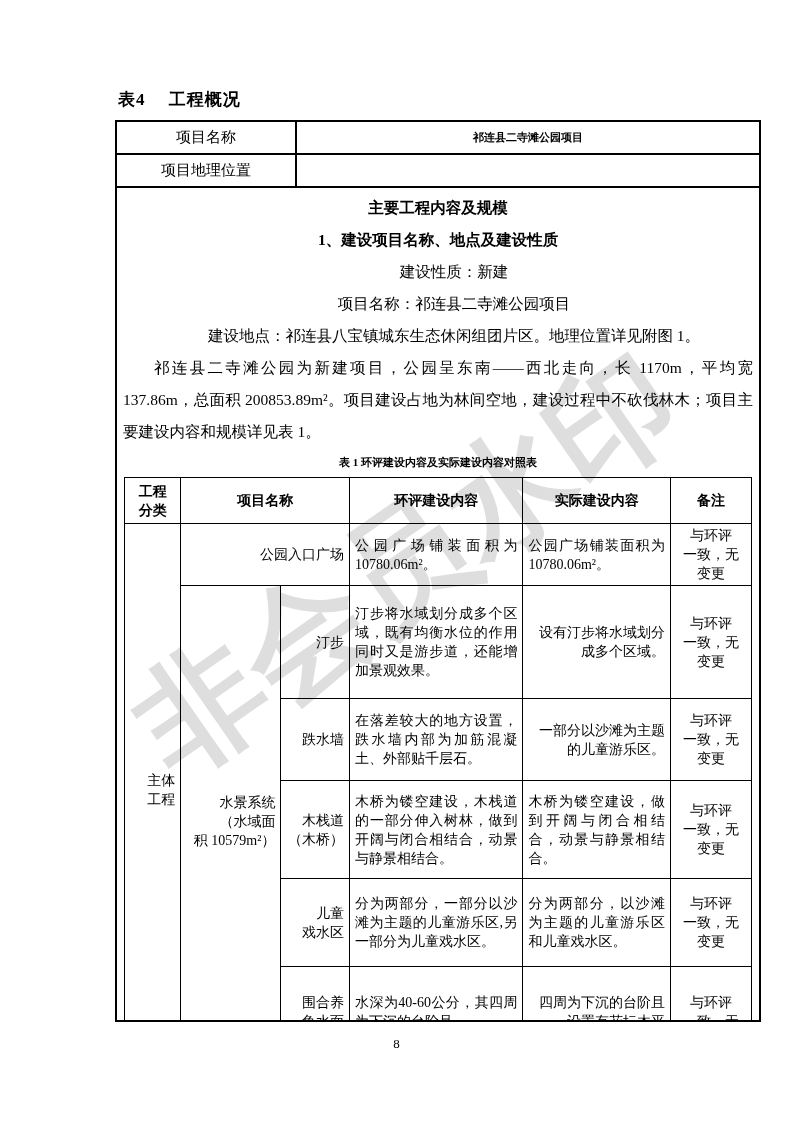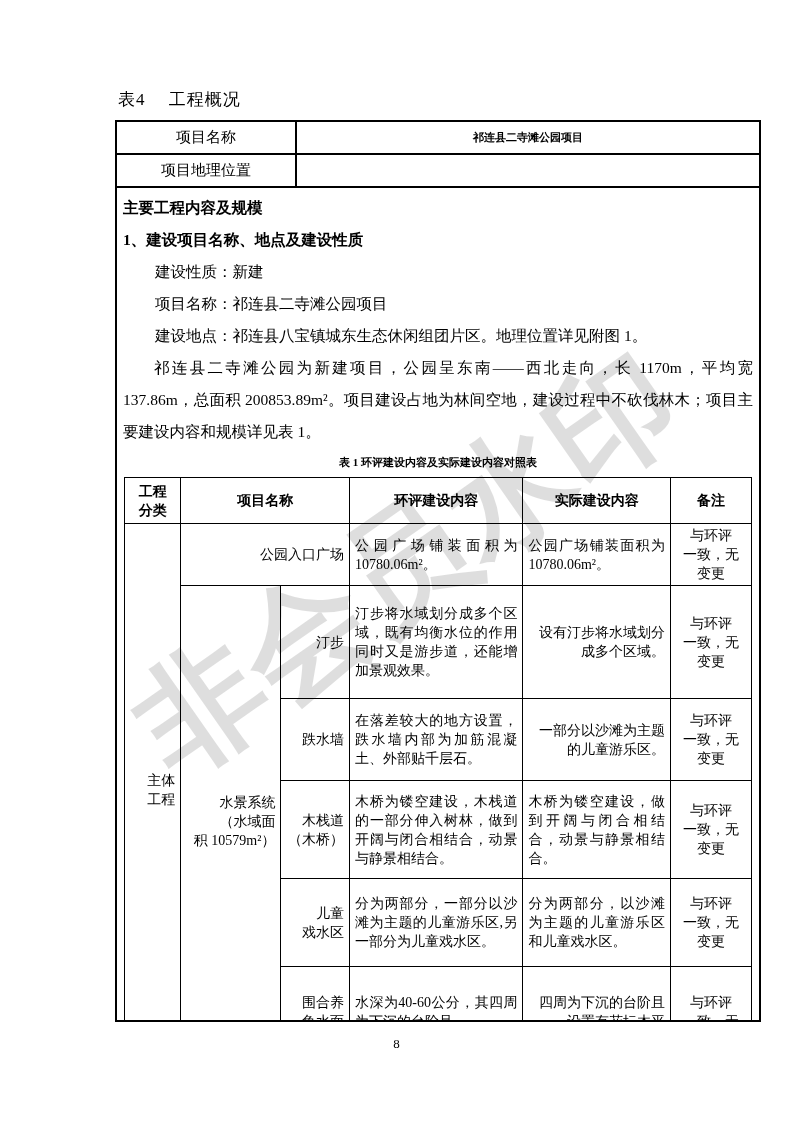--- a/index.html
+++ b/index.html
@@ -9,35 +9,35 @@
   }
   .watermark {
     position:absolute; left:150px; top:680px; height:125px; line-height:125px;
     font-size:125px; font-weight:bold; white-space:nowrap;
     font-family:"Liberation Sans","DejaVu Sans",sans-serif;
     color:rgba(0,0,0,0.13); transform:rotate(-35deg); transform-origin:left center;
     z-index:0; pointer-events:none;
   }
   .content-layer { position:absolute; inset:0; z-index:1; }
   .doc-title {
-    position:absolute; left:118px; top:88px; font-size:17px; font-weight:normal;
+    position:absolute; left:118px; top:88px; font-size:17px; font-weight:bold;
     letter-spacing:1px;
   }
   .outer-box {
     position:absolute; left:115px; top:120px; width:646px; height:902px;
     border:2px solid #000; box-sizing:border-box; overflow:hidden;
   }
   .info-row { display:flex; border-bottom:2px solid #000; height:33px; box-sizing:border-box; }
   .info-label {
     width:180px; flex:0 0 180px; border-right:2px solid #000; box-sizing:border-box;
     display:flex; align-items:center; justify-content:center; font-size:15px;
   }
   .info-value { flex:1; display:flex; align-items:center; justify-content:center; font-size:11px;font-weight:bold; }
   .body-text { padding:4px 6px 0 6px; font-size:15.5px; }
-  .tline { line-height:32px; }
+  .tline { line-height:32px;text-align:center; }
   .bold { font-weight:bold; }
   .ind1 { padding-left:32px; }
   .para { line-height:32px; text-indent:31px; text-align:justify; margin:0; }
   .caption { text-align:center; font-weight:bold; line-height:29px; font-size:11px; }
   .itable-wrap { padding:0 1px; }
   table.itable { border-collapse:collapse; width:100%; table-layout:fixed; }
   table.itable td, table.itable th {
     border:1px solid #000; vertical-align:middle; padding:2px 5px;
     font-size:14px; line-height:19px; box-sizing:border-box;
     white-space:pre-line; overflow:hidden;

